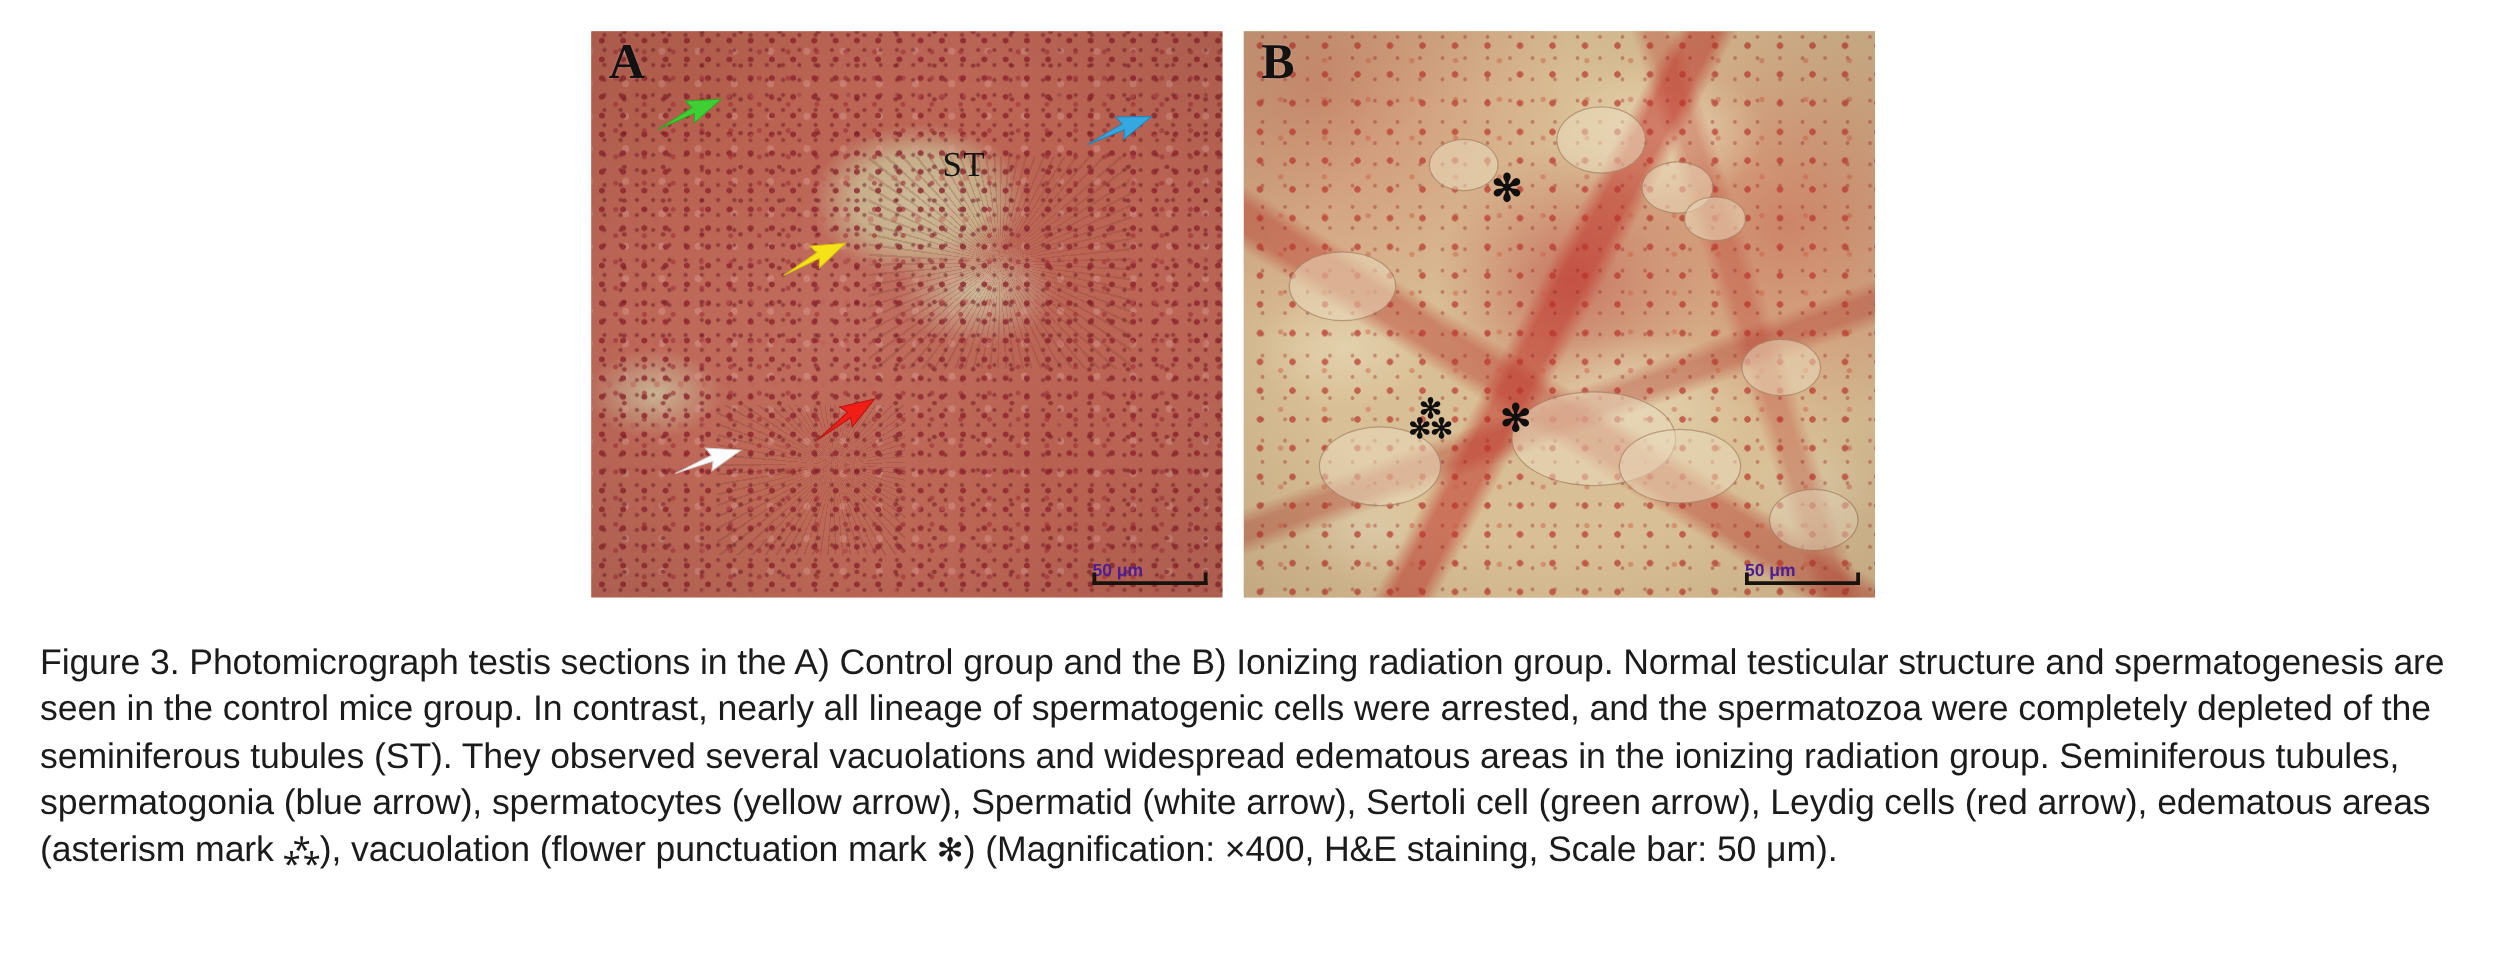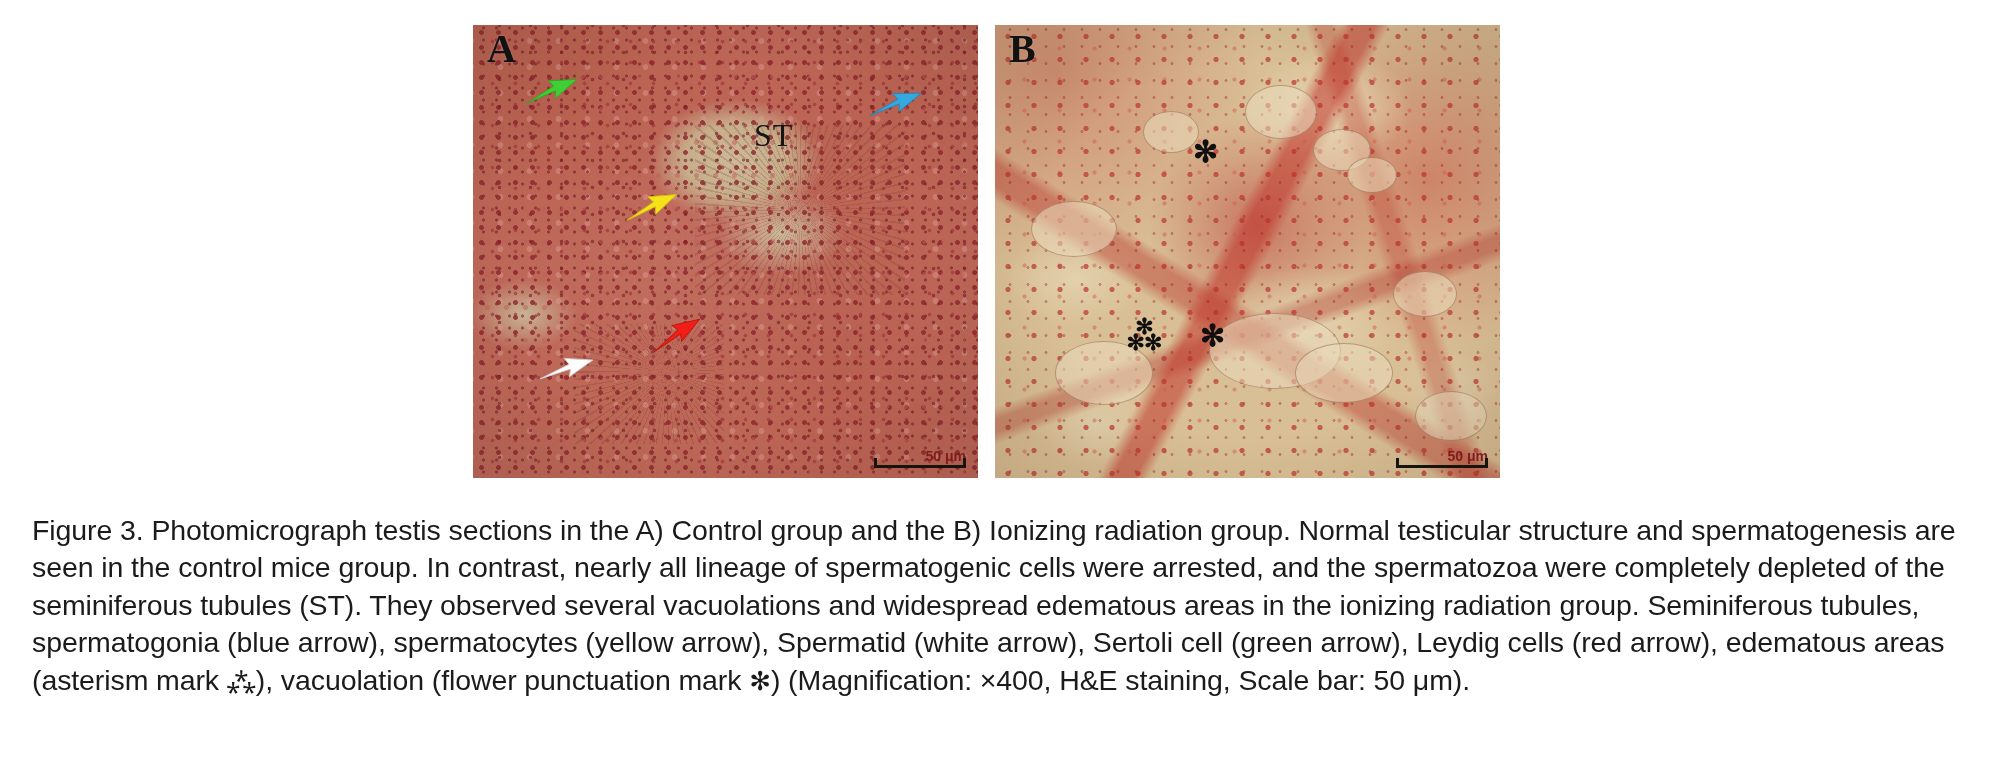--- a/index.html
+++ b/index.html
@@ -166,21 +166,21 @@
     line-height: 1.1;
     text-shadow: 0 0 2px rgba(255,255,255,0.25);
   }
 
   
   .st-label {
     position: absolute;
     left: 281px;
     top: 92px;
     font-family: "Liberation Serif", serif;
-    font-size: 32px;
+    font-size: 28px;
     font-weight: 400;
     letter-spacing: 1px;
     color: #151515;
   }
 
   
   .arrow {
     position: absolute;
     width: 62px;
     height: 26px;
@@ -225,25 +225,25 @@
     width: 3px;
     height: 10px;
     background: #17130d;
   }
   .scalebar .tick.left { left: 0; }
   .scalebar .tick.right { right: 0; }
   .scalebar .sb-text {
     position: absolute;
     left: 0; right: 0;
     bottom: 4px;
-    text-align: right;
+    text-align: left;
     font-family: "Liberation Sans", sans-serif;
     font-size: 14px;
     font-weight: 600;
-    color: #7f1d1d;
+    color: #4c1d95;
   }
 
   
   .caption {
     position: absolute;
     left: 32px;
     top: 512px;
     width: 1940px;
     font-family: "Liberation Sans", sans-serif;
     font-size: 28.5px;

